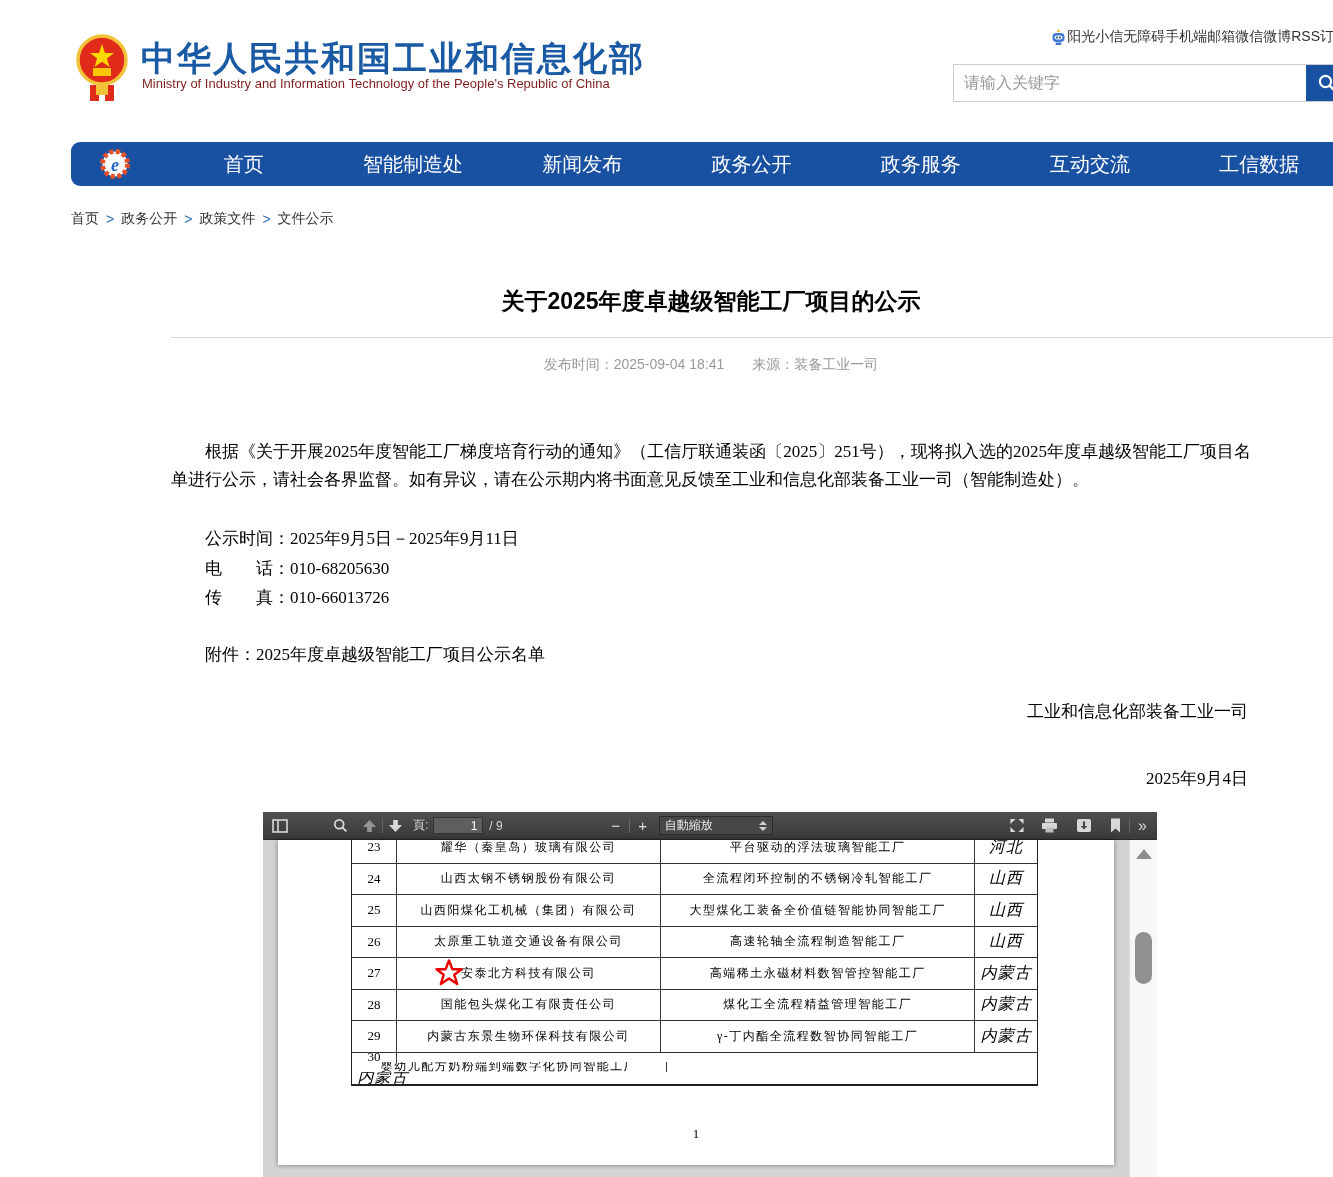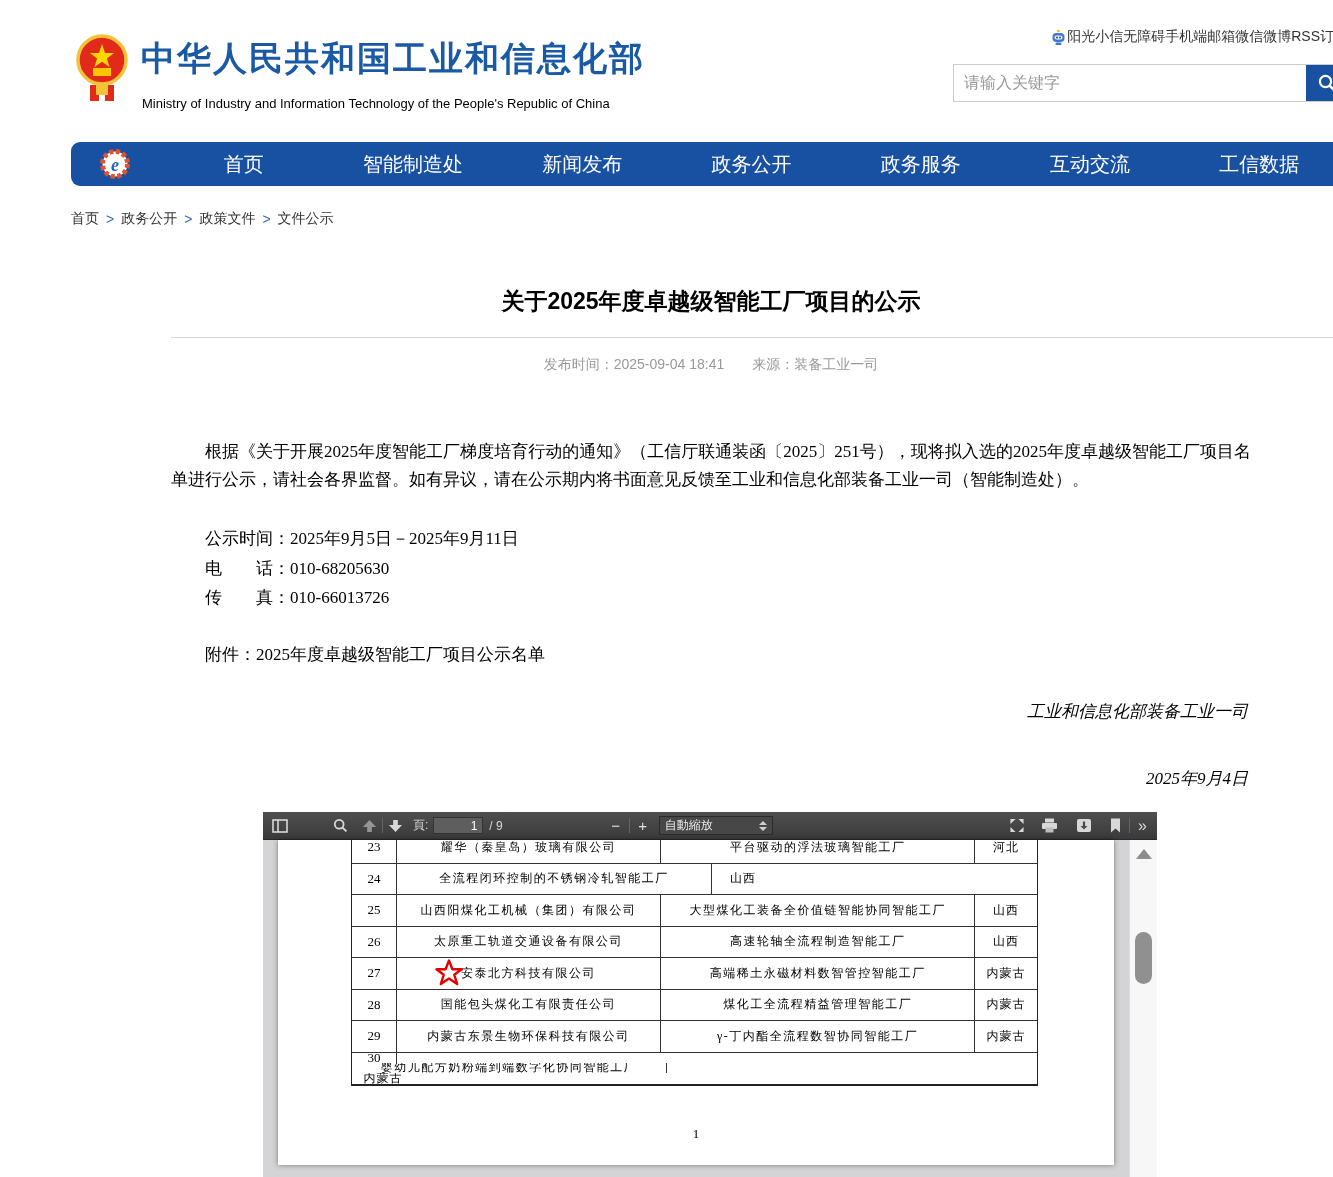--- a/index.html
+++ b/index.html
@@ -2,21 +2,21 @@
 <html><head>
 <meta charset="utf-8">
 <style>
   html,body{margin:0;padding:0;background:#fff;}
   #stage{position:relative;width:1333px;height:1177px;background:#fff;overflow:hidden;
          font-family:"Liberation Sans",sans-serif;margin-left:41px;}
   
   .emblem{position:absolute;left:35px;top:30px;width:52px;height:74px;}
   .site-cn{position:absolute;left:100px;top:36px;font-size:34px;font-weight:bold;
            color:#1a5aa5;letter-spacing:2px;white-space:nowrap;}
-  .site-en{position:absolute;left:101px;top:96px;font-size:13px;color:#000000;white-space:nowrap;text-align:right;}
+  .site-en{position:absolute;left:101px;top:76px;font-size:13px;color:#7f1d1d;white-space:nowrap;text-align:right;}
   .quick-links{position:absolute;top:28px;right:26px;display:flex;align-items:center;gap:0;
                font-size:14px;color:#333;}
   .quick-links span{cursor:pointer;white-space:nowrap;}
   .searchbar{position:absolute;left:912px;top:64px;width:395px;height:38px;border:1px solid #ccc;
              display:flex;box-sizing:border-box;background:#fff;}
   .searchbar input{flex:1;border:0;outline:none;padding:0 10px;font-size:16px;color:#333;
                    font-family:"Liberation Sans",sans-serif;}
   .searchbar input::placeholder{color:#999;}
   .search-btn{width:41px;height:36px;background:#1951a2;border:0;display:flex;align-items:center;
               justify-content:center;cursor:pointer;}
@@ -34,21 +34,21 @@
   .art-title{position:absolute;left:130px;top:286px;width:1080px;text-align:center;
              font-size:23px;font-weight:bold;color:#000;}
   .art-hr{position:absolute;left:130px;top:337px;width:1177px;height:0;border-top:1px solid #d6d6d6;}
   .art-meta{position:absolute;left:130px;top:356px;width:1080px;text-align:center;font-size:14px;
             color:#999;}
   .serifTxt{font-family:"Liberation Serif","DejaVu Serif",serif;font-size:17px;color:#000;}
   .art-para{position:absolute;left:130px;top:438px;width:1080px;line-height:28px;
             text-align:justify;text-indent:34px;}
   .art-line{position:absolute;left:164px;white-space:pre;}
   .l-period{top:527px;} .l-phone{top:557px;} .l-fax{top:586px;} .l-attach{top:643px;text-align:right;}
-  .art-sign{position:absolute;right:126px;text-align:right;font-style:italic;}
+  .art-sign{position:absolute;right:126px;text-align:right;}
   .s-dept{top:700px;} .s-date{top:767px;}
   
   .viewer{position:absolute;left:222px;top:812px;width:894px;height:365px;background:#d4d4d7;}
   .vtoolbar{position:absolute;left:0;top:0;width:894px;height:28px;
             background:linear-gradient(#4f4f4f,#3a3a3a);border-bottom:1px solid #2a2a2a;
             box-sizing:border-box;display:flex;align-items:center;color:#d8d8d8;}
   .tbtn{height:24px;display:flex;align-items:center;justify-content:center;cursor:pointer;}
   .tsep{width:1px;height:15px;background:#646464;margin:0 5px;}
   .pg-label{font-size:12px;color:#d8d8d8;margin:0 5px 0 10px;}
   .pg-input{width:50px;height:17px;background:#5e5e5e;border:1px solid #333;color:#fff;
@@ -70,21 +70,21 @@
           border-bottom:2px solid #222;box-sizing:border-box;}
   .trow{display:flex;height:31.5px;border-bottom:1px solid #333;box-sizing:border-box;}
   .trow:last-child{border-bottom:0;flex-direction:column;}
   .tc{display:flex;align-items:center;justify-content:center;box-sizing:border-box;
       border-right:1px solid #333;font-family:"Liberation Serif","DejaVu Serif",serif;
       color:#000;overflow:hidden;}
   .tc:last-child{border-right:0;}
   .tc.no{width:45px;font-size:13px;}
   .tc.company{width:265px;font-size:12px;letter-spacing:1.5px;position:relative;}
   .tc.project{width:315px;font-size:12px;letter-spacing:1.5px;}
-  .tc.prov{width:62px;font-size:12px;letter-spacing:1px;}
+  .tc.prov{width:62px;font-size:16px;letter-spacing:1px;font-style:italic;}
   .star-wrap{position:absolute;left:38px;top:50%;transform:translateY(-50%);width:28px;height:28px;}
   .pnum{position:absolute;left:0;top:286px;width:836px;text-align:center;font-size:13px;
         font-family:"Liberation Serif","DejaVu Serif",serif;color:#000;}
   
   .vscroll{position:absolute;left:866px;top:28px;width:28px;height:337px;background:#f7f7f7;
            border-left:1px solid #ddd;box-sizing:border-box;}
   .vs-arrow{position:absolute;left:6px;top:9px;width:0;height:0;border-left:8px solid transparent;
             border-right:8px solid transparent;border-bottom:10px solid #8d8d8d;cursor:pointer;}
   .vs-thumb{position:absolute;left:5px;top:92px;width:17px;height:52px;background:#909090;
             border-radius:9px;cursor:pointer;}
@@ -246,20 +246,23 @@
           <div class="trow" data-interactable="false">
             <div class="tc no" data-interactable="false">23</div>
             <div class="tc company" data-interactable="false">
               <span data-interactable="false">耀华（秦皇岛）玻璃有限公司</span>
             </div>
             <div class="tc project" data-interactable="false">平台驱动的浮法玻璃智能工厂</div>
             <div class="tc prov" data-interactable="false">河北</div>
           </div>
           <div class="trow" data-interactable="false">
             <div class="tc no" data-interactable="false">24</div>
+            <div class="tc company" data-interactable="false">
+              <span data-interactable="false">山西太钢不锈钢股份有限公司</span>
+            </div>
             <div class="tc project" data-interactable="false">全流程闭环控制的不锈钢冷轧智能工厂</div>
             <div class="tc prov" data-interactable="false">山西</div>
           </div>
           <div class="trow" data-interactable="false">
             <div class="tc no" data-interactable="false">25</div>
             <div class="tc company" data-interactable="false">
               <span data-interactable="false">山西阳煤化工机械（集团）有限公司</span>
             </div>
             <div class="tc project" data-interactable="false">大型煤化工装备全价值链智能协同智能工厂</div>
             <div class="tc prov" data-interactable="false">山西</div>

